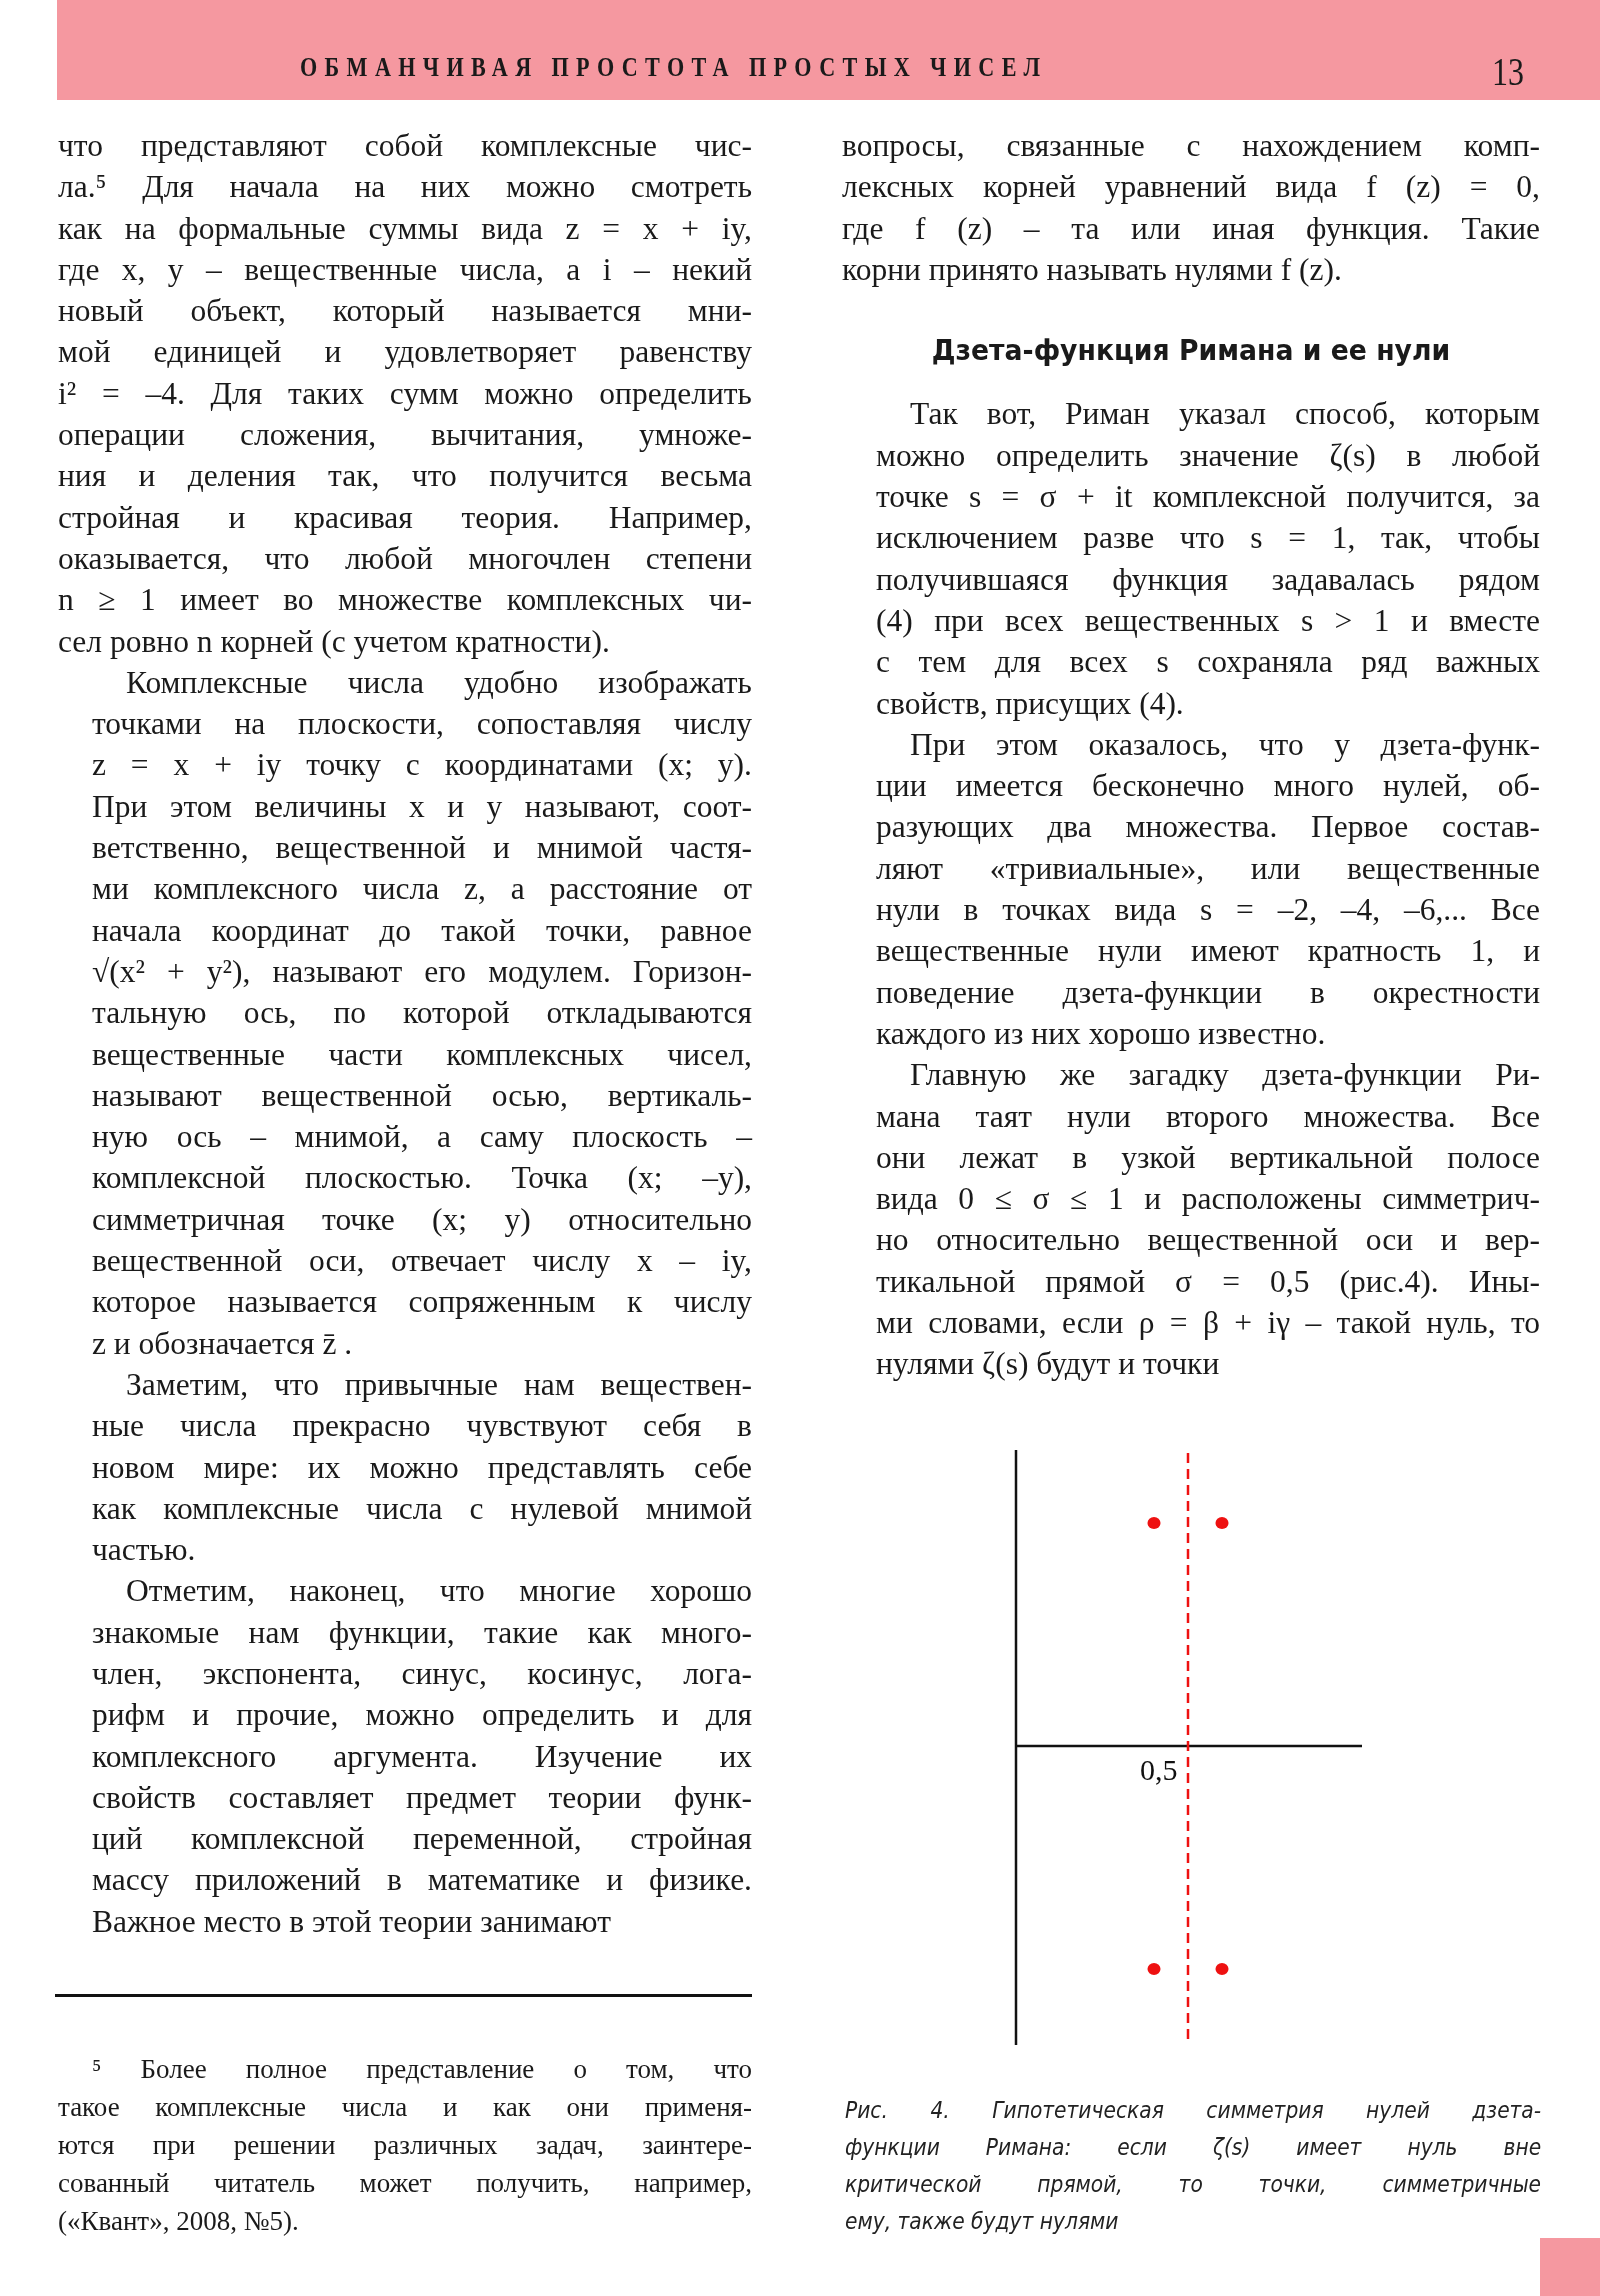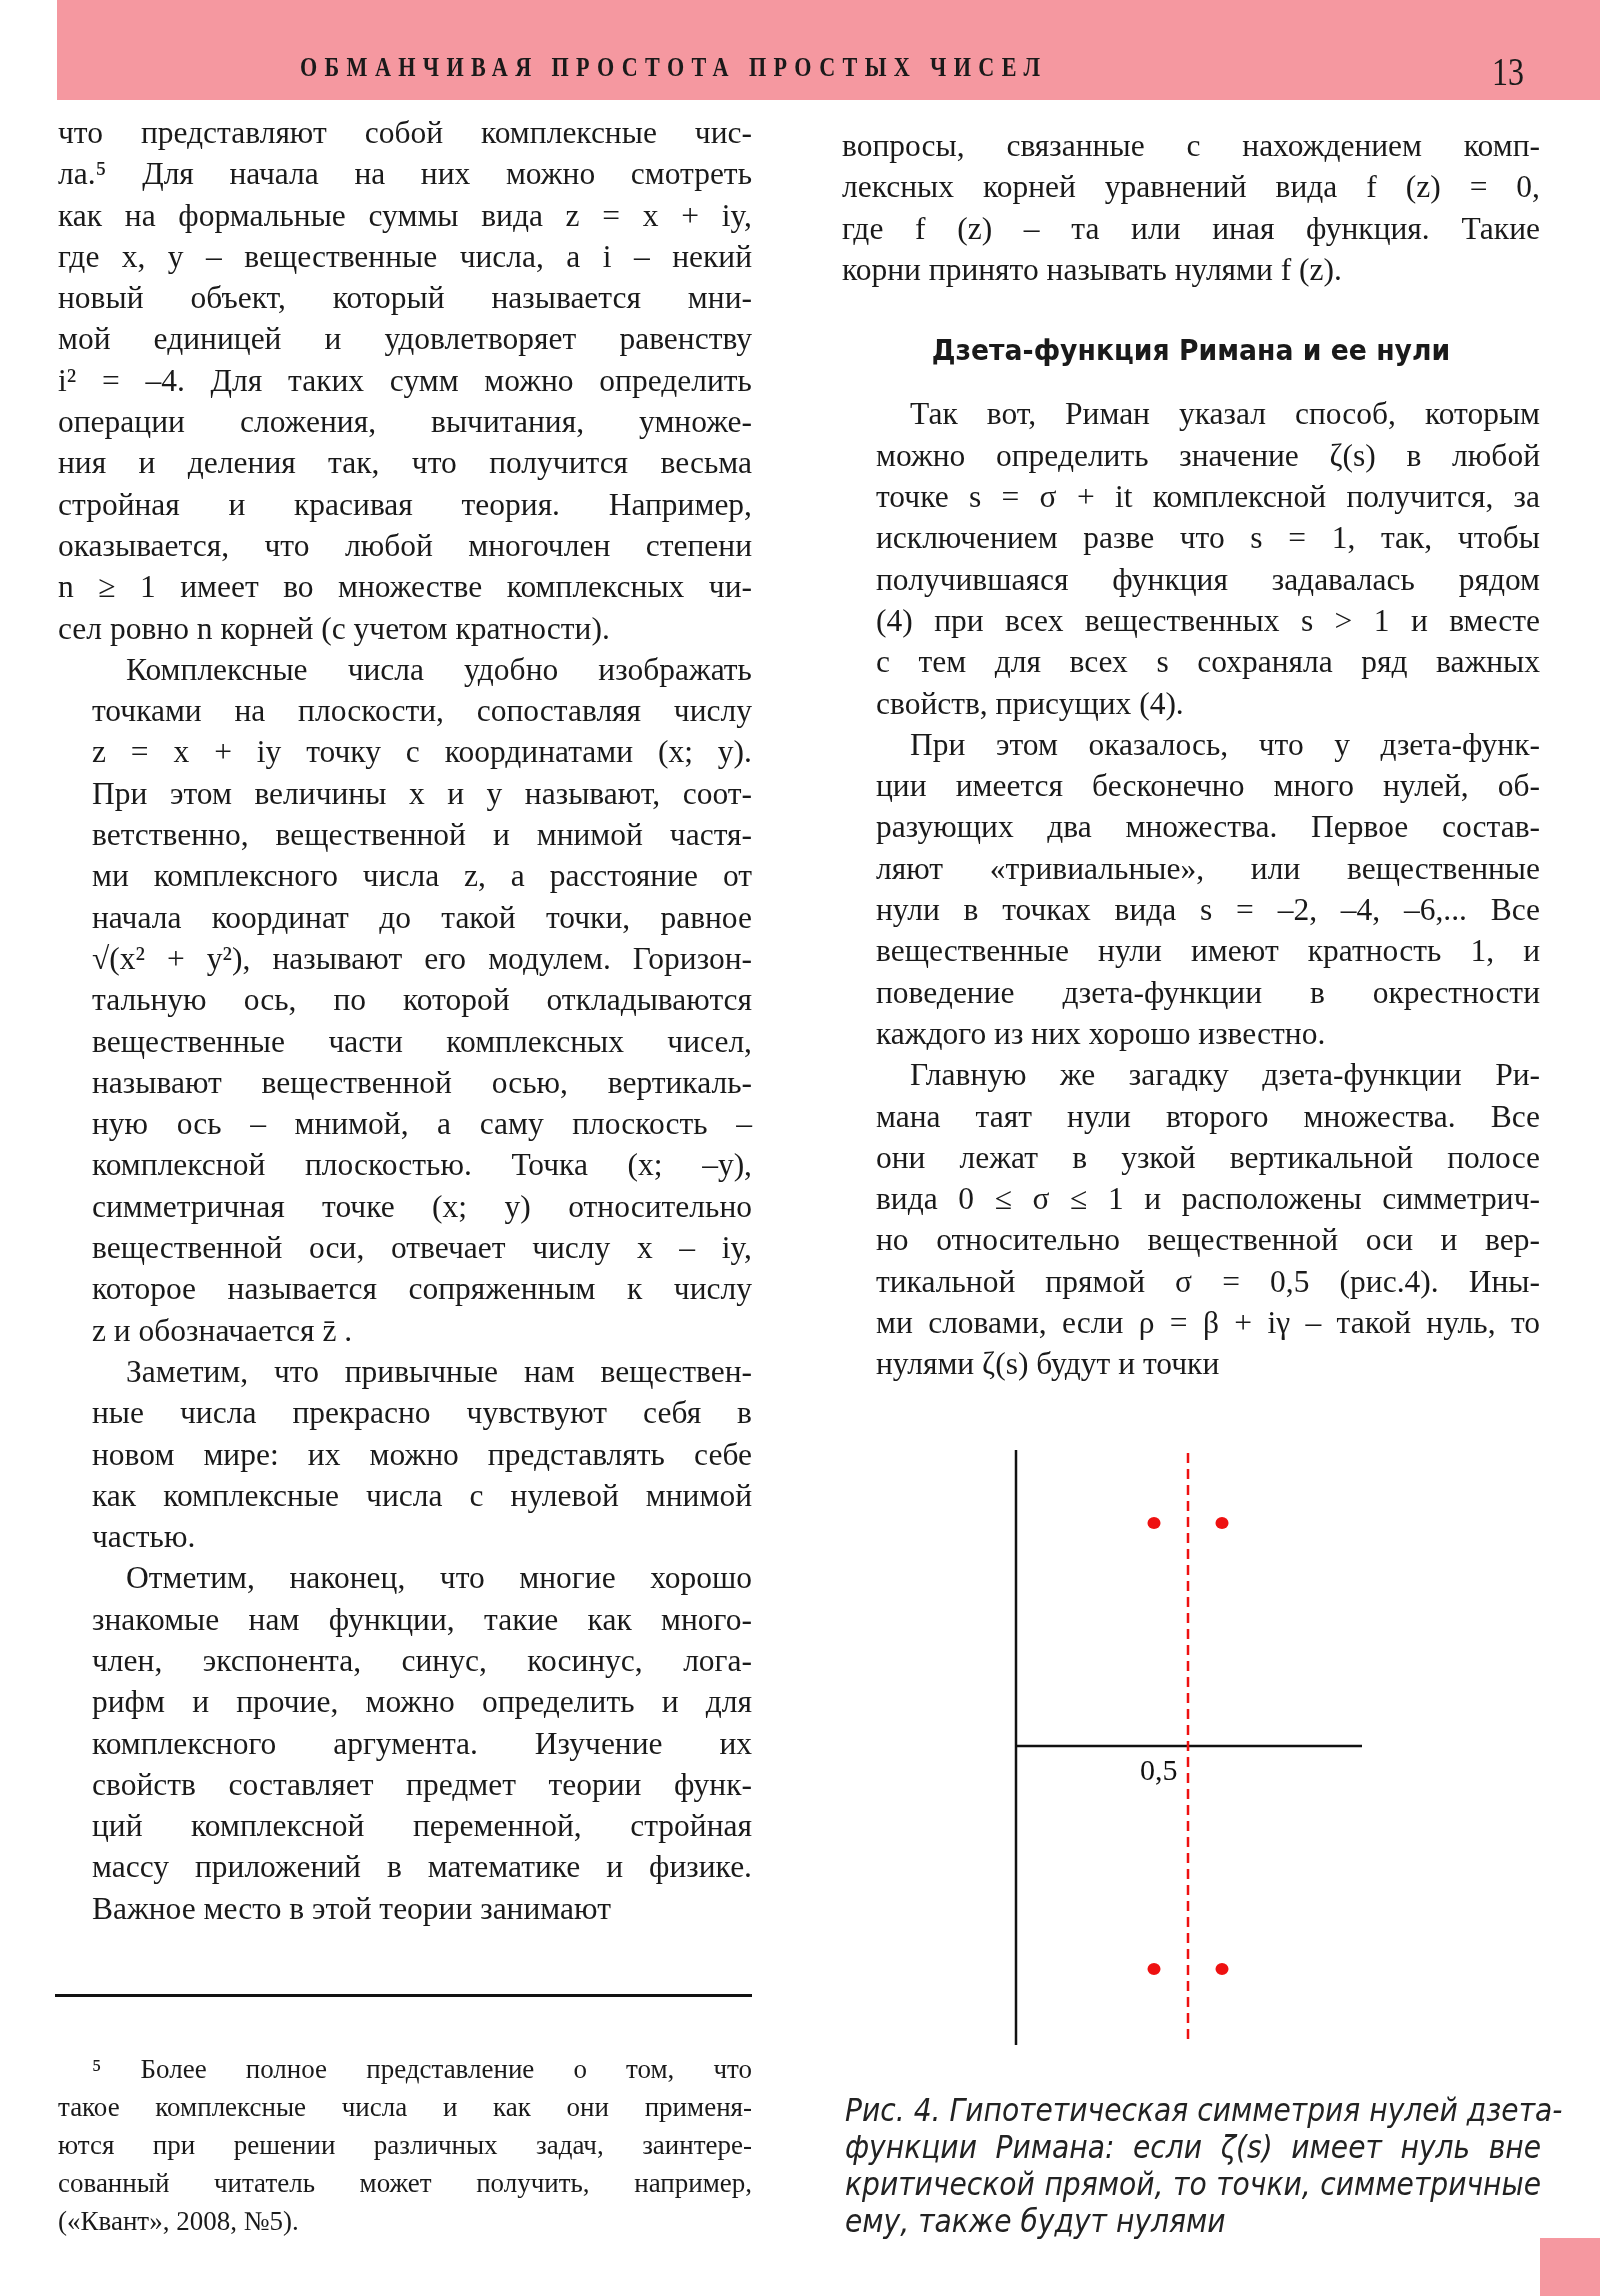--- a/index.html
+++ b/index.html
@@ -3,35 +3,35 @@
 <meta charset="utf-8">
 <style>
   html, body { margin:0; padding:0; }
   body { width:1600px; height:2296px; position:relative; background:#ffffff; overflow:hidden;
          font-family:"Liberation Serif", "DejaVu Serif", serif; color:#1a1a1a; }
   .header-band { position:absolute; left:57px; top:0; width:1543px; height:100px; background:#f598a0; }
   .running-title { position:absolute; left:300px; top:52px; font-size:27px; letter-spacing:9px; font-weight:bold;
                    font-family:"Liberation Serif", serif; color:#1a1a1a; transform:scaleX(0.82); transform-origin:left; white-space:nowrap; }
   .page-number { position:absolute; left:1492px; top:48px; font-size:40px; font-family:"Liberation Serif", serif; color:#1a1a1a; transform:scaleX(0.8); transform-origin:left; }
   .col { position:absolute; font-size:31.5px; line-height:41.3px; text-align:justify; }
-  .col-left { left:58px; top:112px; width:694px; }
+  .col-left { left:58px; top:125px; width:694px; }
   .col-right { left:842px; top:125px; width:698px; }
   .col p { margin:0; }
   .col p.indent { text-indent:34px; }
   .col p .ln { display:block; text-align:justify; text-align-last:justify; white-space:nowrap; }
   .col p .ln.last { text-align-last:left; }
   .section-heading { font-family:"DejaVu Sans", sans-serif; font-weight:bold; font-size:29px; text-align:center;
                      margin:40px 0 22px 0; letter-spacing:0px; transform:scaleX(0.92); }
   .footnote-rule { position:absolute; left:55px; top:1994px; width:697px; height:3px; background:#111; }
   .footnote { position:absolute; left:58px; top:2008px; width:694px; font-size:27px; line-height:38px; }
   .footnote .ln { display:block; text-align:justify; text-align-last:justify; white-space:nowrap; }
   .footnote .ln.last { text-align-last:left; }
   .figure { position:absolute; left:990px; top:1430px; width:400px; height:630px; }
   .caption { position:absolute; left:845px; top:2092px; width:700px; font-family:"DejaVu Sans", sans-serif; font-style:italic;
-             font-size:32px; line-height:37px; color:#222; }
+             font-size:23px; line-height:37px; color:#222; }
   .caption .ln { display:block; text-align:justify; text-align-last:justify; white-space:nowrap; transform:scaleX(0.88); transform-origin:left; width:113%; }
   .caption .ln.last { text-align-last:left; }
   .corner-box { position:absolute; left:1540px; top:2238px; width:60px; height:58px; background:#f598a0; }
 </style>
 </head>
 <body>
 
 <div class="header-band"></div>
 <div class="running-title">ОБМАНЧИВАЯ ПРОСТОТА ПРОСТЫХ ЧИСЕЛ</div>
 <div class="page-number">13</div>

